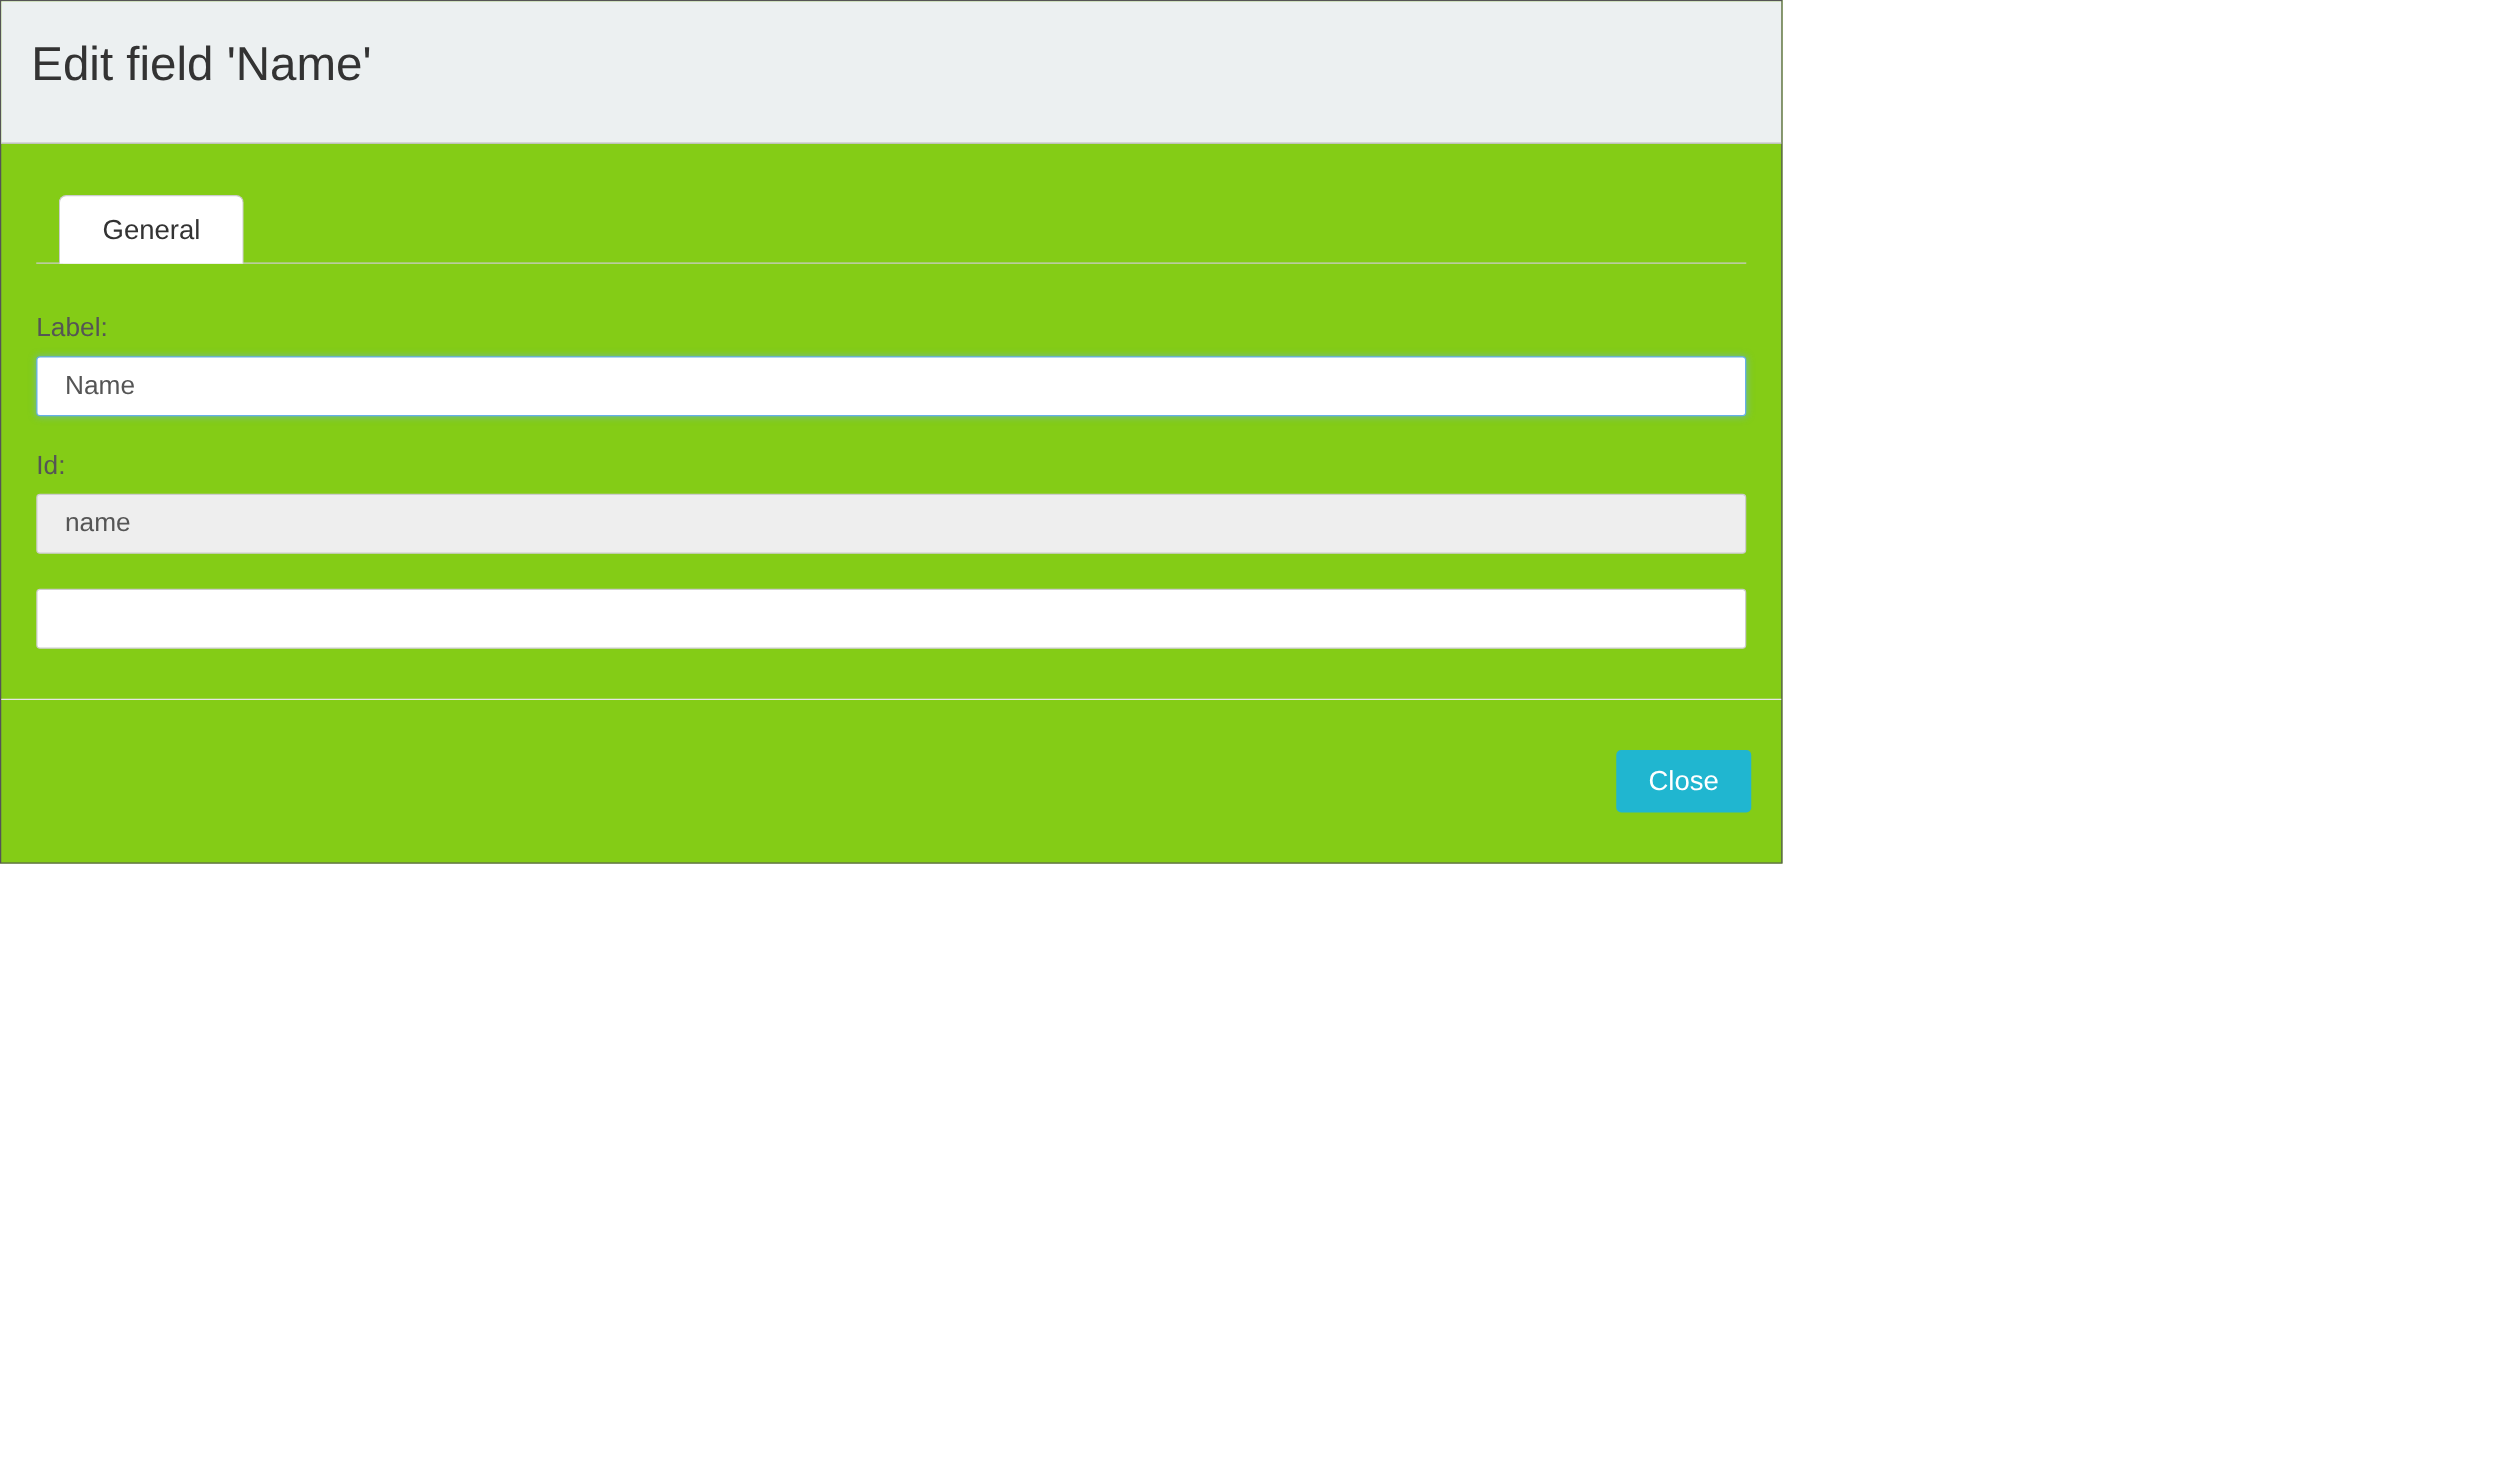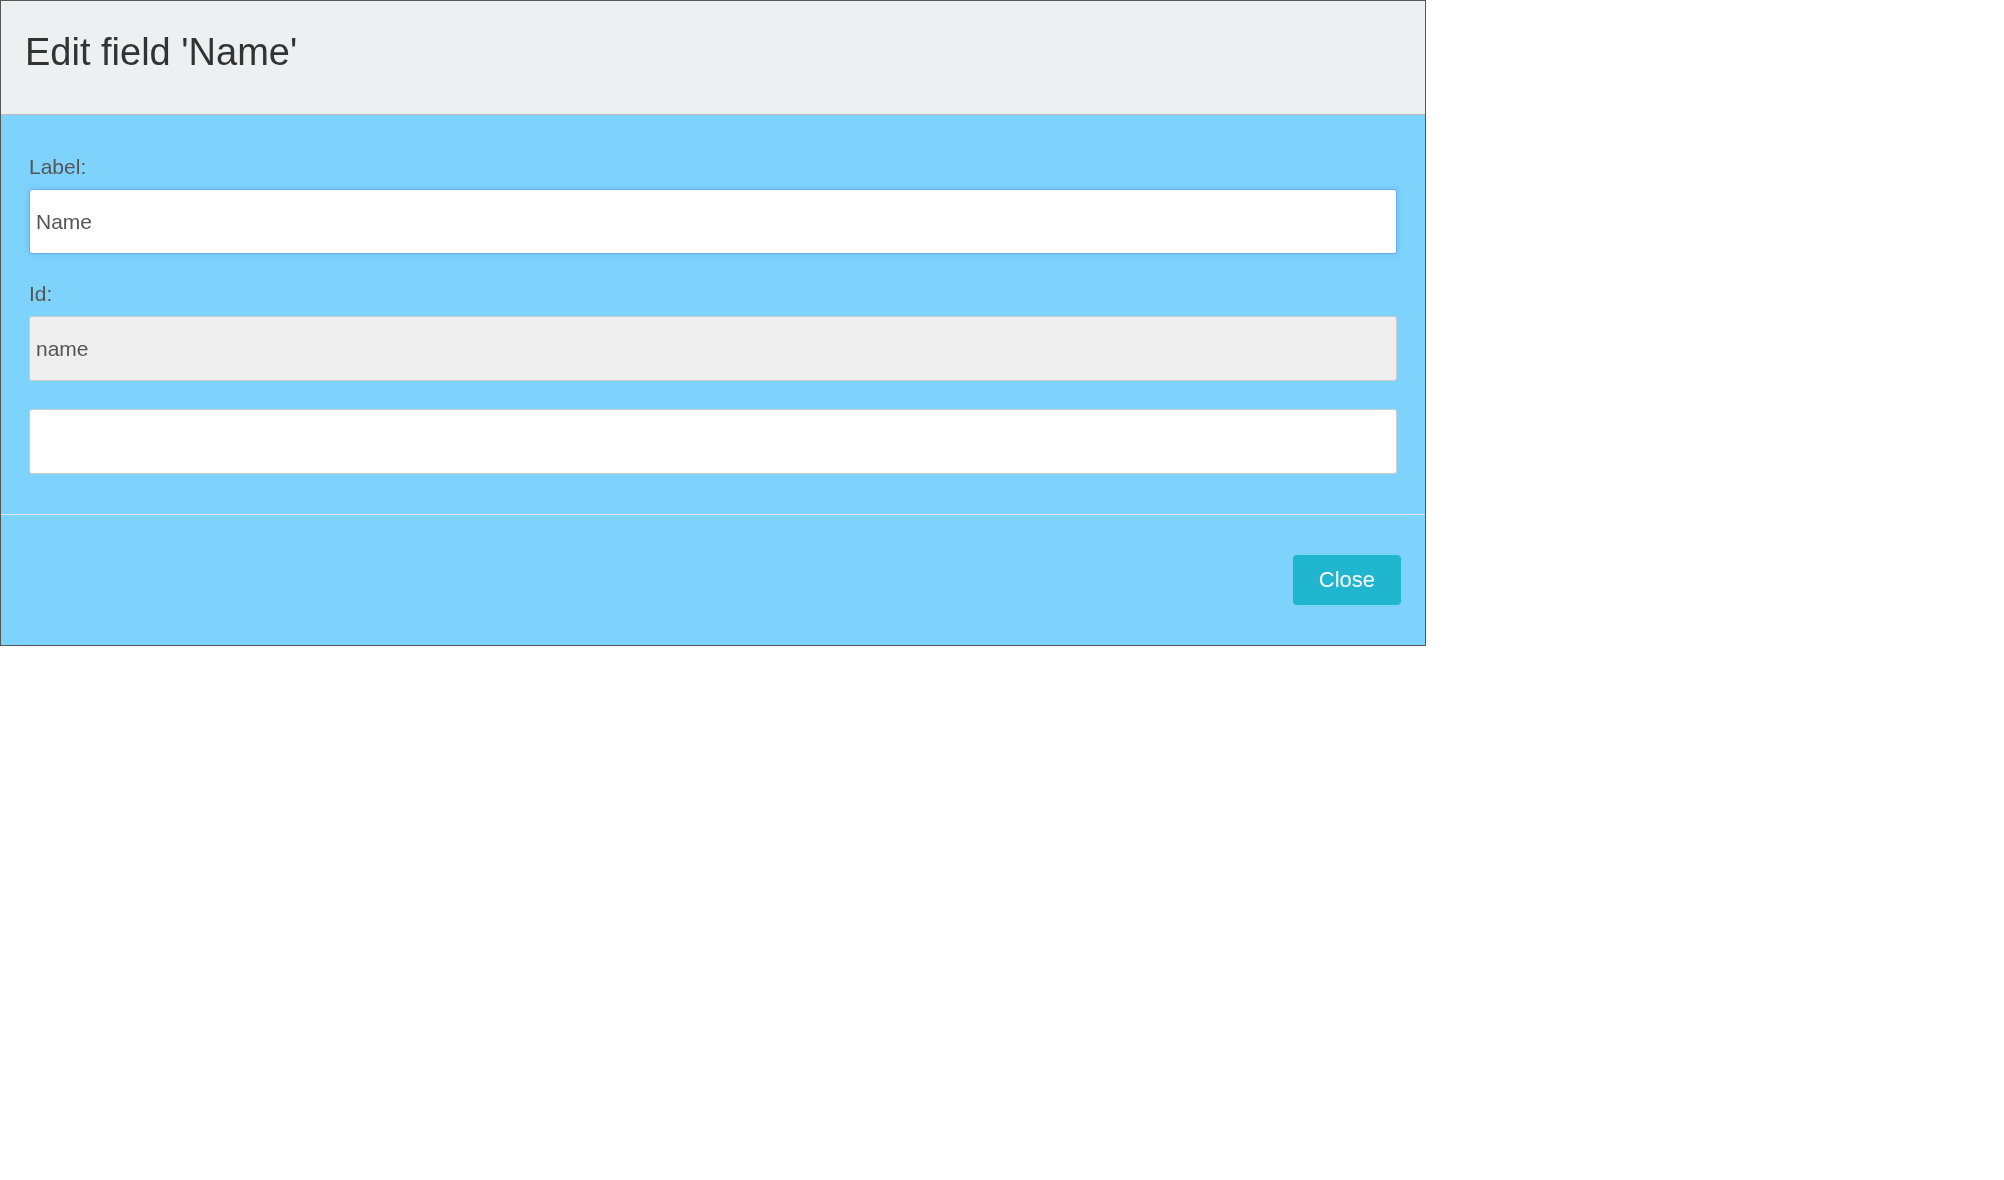--- a/index.html
+++ b/index.html
@@ -6,21 +6,21 @@
   html, body {
     margin: 0; padding: 0;
     font-family: "Helvetica Neue", Helvetica, Arial, sans-serif;
     font-size: 14px;
     color: #333;
     background: #fff;
   }
   .modal {
     width: 1426px;
     border: 1px solid #555;
-    background: #7dd3fc;
+    background: #84cc16;
   }
   .modal-header {
     background: #ecf0f1;
     border-bottom: 1px solid #bbb;
     padding: 30px 24px 40px 24px;
   }
   .modal-title {
     font-size: 38px;
     font-weight: 500;
     color: #333;
@@ -53,22 +53,22 @@
     margin-bottom: 28px;
   }
   .form-label {
     display: block;
     font-size: 21px;
     color: #555;
     margin-bottom: 10px;
   }
   .form-control {
     width: 100%;
-    height: 65px;
-    padding: 10px 6px;
+    height: 48px;
+    padding: 10px 22px;
     font-size: 21px;
     color: #555;
     background: #fff;
     border: 1px solid #ccc;
     border-radius: 3px;
     outline: none;
   }
   .form-control.focused {
     border: 1.5px solid #66afe9;
     box-shadow: 0 0 6px rgba(102,175,233,0.6);
@@ -121,20 +121,23 @@
 <body>
 
 <div class="modal">
 
   <div class="modal-header">
     <h1 class="modal-title">Edit field 'Name'</h1>
   </div>
 
   <div class="modal-body">
 
+    <div class="tabs">
+      <div class="tab">General</div>
+    </div>
 
     <div class="form-group">
       <label class="form-label">Label:</label>
       <input type="text" class="form-control focused" value="Name" style="">
     </div>
 
 
     <div class="form-group">
       <label class="form-label">Id:</label>
       <input type="text" class="form-control disabled" disabled="" value="name" style="">

